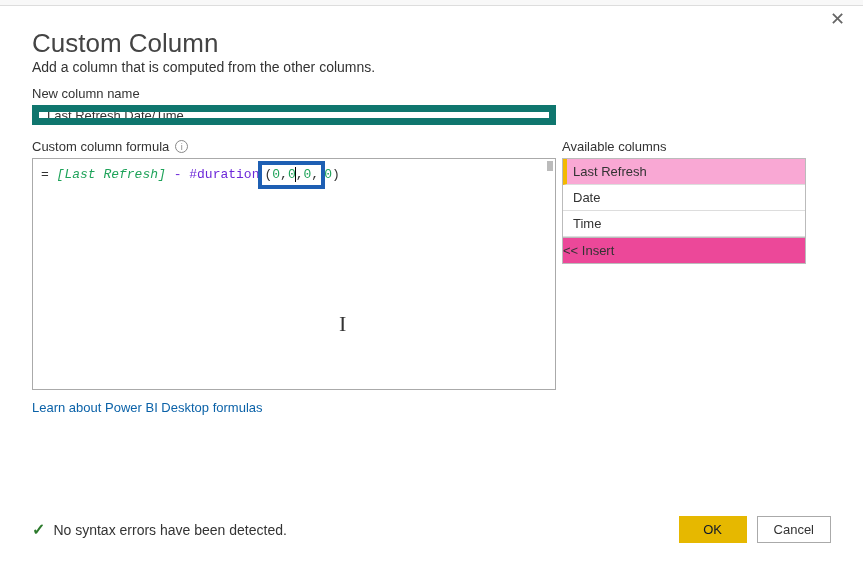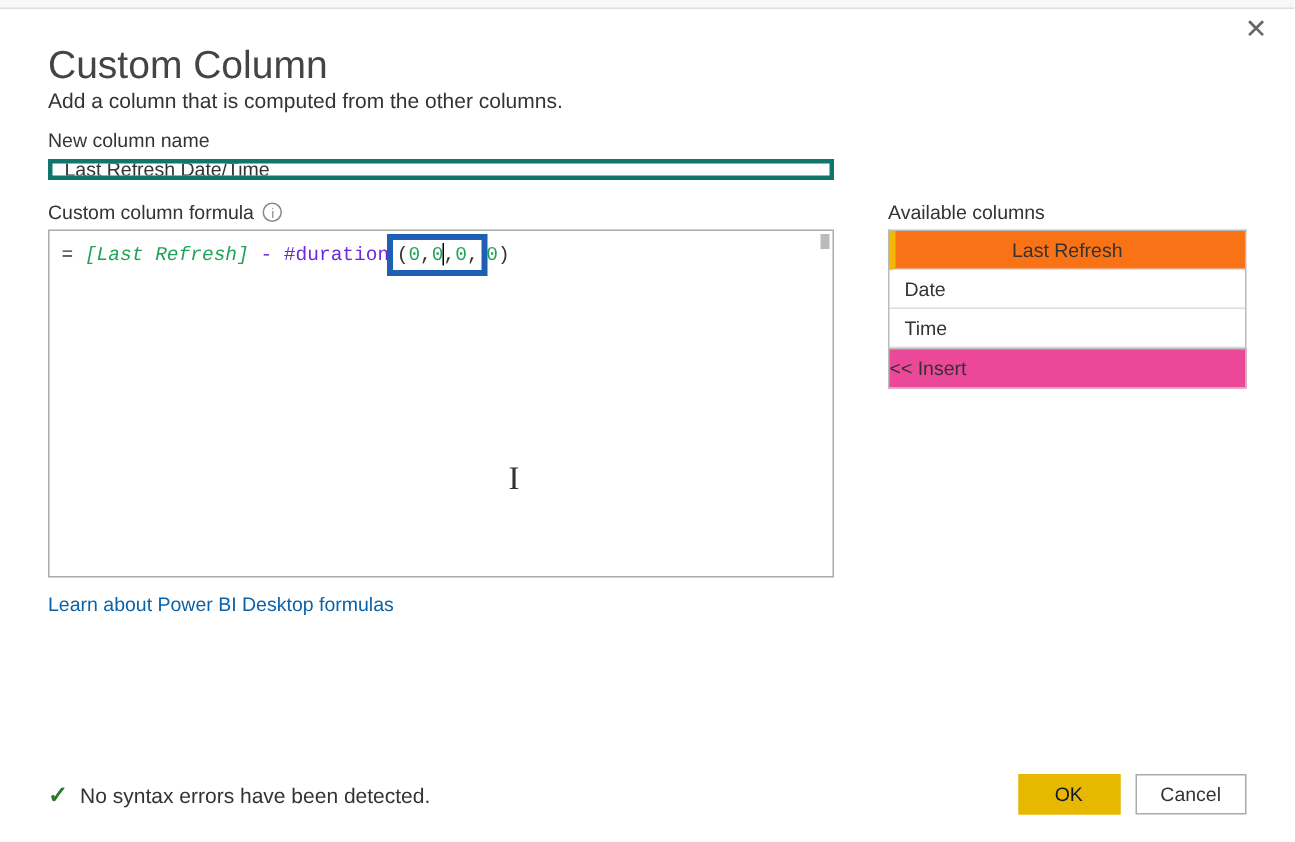--- a/index.html
+++ b/index.html
@@ -59,29 +59,29 @@
       border-radius: 50%;
       font-size: 9px;
       color: #888;
       font-style: normal;
       cursor: default;
     }
     .text-input {
       width: 524px;
       height: 14px;
       padding: 3px 8px;
-      border: 3px solid #0f766e;
+      border: 7px solid #0f766e;
       font-family: inherit;
       font-size: 13px;
       color: #333;
       outline: none;
     }
     .columns-row {
       display: flex;
-      gap: 36px;
+      gap: 6px;
       margin-top: 14px;
     }
     .left-col { width: 524px; }
     .right-col { width: 244px; }
     .formula-box {
       width: 524px;
       height: 232px;
       border: 1px solid #aaa;
       padding: 6px 8px;
       font-family: Consolas, "Courier New", monospace;
@@ -139,24 +139,23 @@
       border-bottom: none;
       margin-top: 0px;
     }
     .avail-item {
       padding: 5px 10px;
       font-size: 13px;
       border-bottom: 1px solid #ddd;
       cursor: pointer;
     }
     .avail-item.selected {
-      background: #f97316;
+      background: #f9a8d4;
       border-left: 4px solid #f3b900;
       padding-left: 6px;
-      text-align: center;
     }
     .insert-btn {
       width: 100%;
       text-align: left;
       padding: 5px 0;
       border: 1px solid #bbb;
       font-size: 13px;
       cursor: pointer;
       background: #ec4899;
     }

